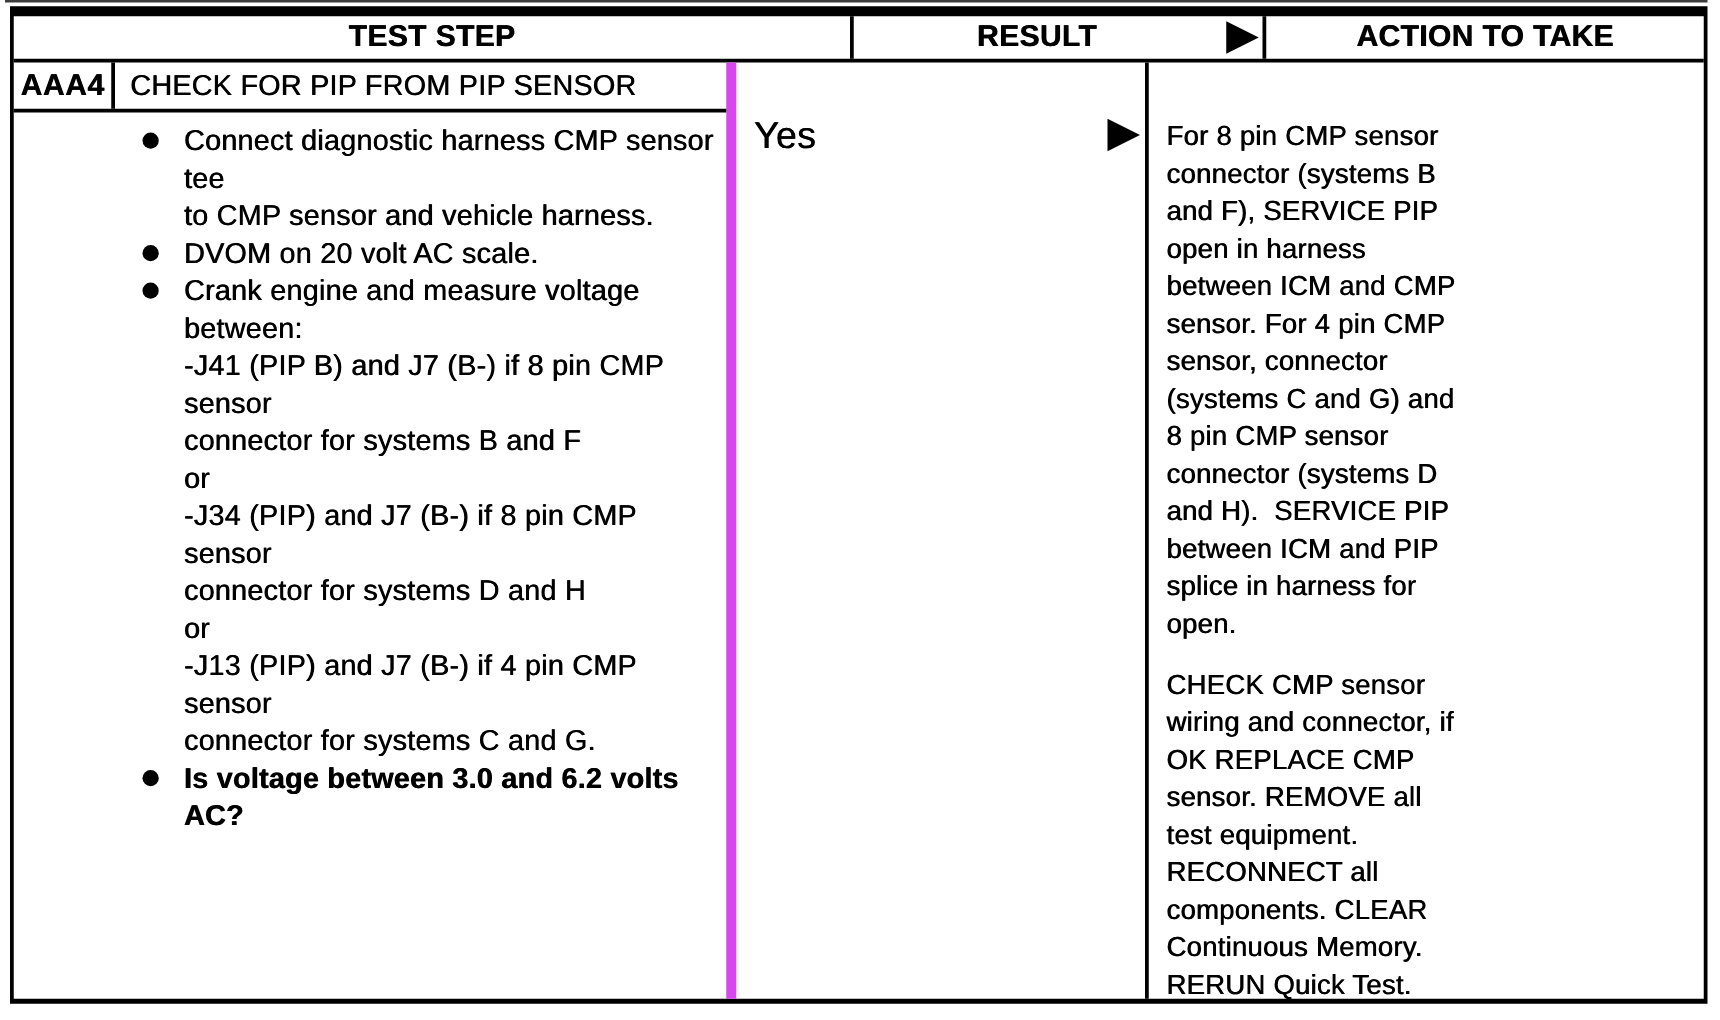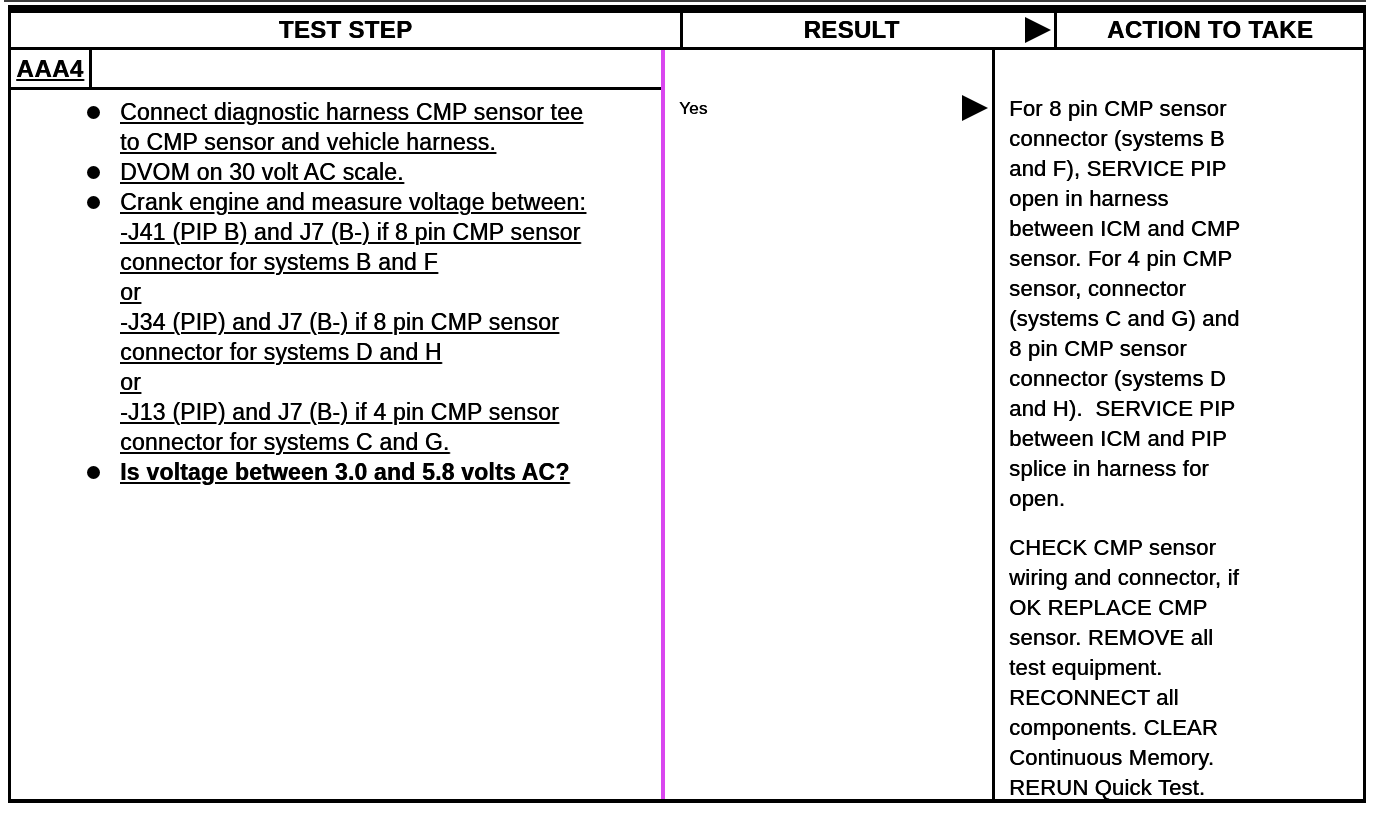--- a/index.html
+++ b/index.html
@@ -17,55 +17,55 @@
     border-left:3px solid #000; border-right:3px solid #000;
     display:flex; flex-direction:column; background:#fff;
   }
   .ink { text-shadow:0.5px 0 0 currentColor; }
 
   
   .hdr { display:flex; height:37px; border-bottom:3px solid #000; flex:0 0 auto; }
   .hdr-cell { display:flex; align-items:center; justify-content:center;
               font-size:24px; font-weight:bold; letter-spacing:.3px; }
   .hdr-c1 { width:672px; border-right:3px solid #000; }
-  .hdr-c2 { width:374px; border-right:3px solid #000; position:relative; }
+  .hdr-c2 { width:330px; border-right:3px solid #000; position:relative; }
   .hdr-c2 .hdr-label { margin-right:34px; }
   .hdr-c3 { flex:1;align-items:center; }
 
   .tri { width:0; height:0; border-top:13px solid transparent;
          border-bottom:13px solid transparent; border-left:26px solid #000; }
   .hdr-arrow { position:absolute; right:3px; top:50%; transform:translateY(-50%); }
 
   
   .body { flex:1; display:flex; min-height:0; }
   .col { position:relative; }
-  .col-step   { width:654px; border-right:4px solid #d946ef;text-decoration:underline; }
+  .col-step   { width:578px; border-right:8px solid #d946ef; }
   .col-result { width:330px; border-right:3px solid #000; }
   .col-action { flex:1; }
 
   
   .step-strip { display:flex; height:40px; border-bottom:3px solid #000; }
   .step-id { width:81px; border-right:3px solid #000; display:flex; align-items:center;
              justify-content:center; font-size:24px; font-weight:bold; letter-spacing:.5px; }
   .step-title { flex:1; display:flex; align-items:center; padding-left:12px;
                 font-size:23px; letter-spacing:.2px; }
 
   
   .bullets { padding-top:7px; }
-  .bullet-item { display:flex; padding-left:76px; align-items:flex-start; }
+  .bullet-item { display:flex; padding-left:103px; align-items:flex-start; }
   .bullet-dot { flex:0 0 13px; width:13px; height:13px; border-radius:50%;
                 background:#000; margin-top:9px; }
   .bullet-text { margin-left:20px; font-size:23px; line-height:30px;
                  white-space:pre-wrap; letter-spacing:.2px; }
   .bullet-item.bold .bullet-text { font-weight:bold; }
 
   
   .result-row { position:absolute; left:0; right:0; height:30px; }
   .result-row .result-label { position:absolute; left:14px; top:0;
-                              font-size:17px; line-height:30px; letter-spacing:.3px;text-align:center; }
+                              font-size:30px; line-height:30px; letter-spacing:.3px;text-align:center; }
   .result-row .row-arrow { position:absolute; right:4px; top:1px; }
   .result-row-yes { top:44px; }
   .result-row-no  { top:483px; }
 
   
   .action-text { position:absolute; left:14px; right:3px; font-size:22px;
                  line-height:30px; white-space:pre-wrap; letter-spacing:.2px; }
   .action-yes { top:44px; }
   .action-no  { top:483px; }
 </style>
@@ -88,47 +88,48 @@
       <div class="hdr-cell hdr-c3">
         <span>ACTION TO TAKE</span>
       </div>
     </div>
 
     <div class="body">
 
       <div class="col col-step">
         <div class="step-strip">
           <div class="step-id">AAA4</div>
+          <div class="step-title">CHECK FOR PIP FROM PIP SENSOR</div>
         </div>
 
         <div class="bullets">
           <div class="bullet-item">
             <span class="bullet-dot"></span>
             <span class="bullet-text">Connect diagnostic harness CMP sensor tee
 to CMP sensor and vehicle harness.</span>
           </div>
           <div class="bullet-item">
             <span class="bullet-dot"></span>
-            <span class="bullet-text">DVOM on 30 volt AC scale.</span>
+            <span class="bullet-text">DVOM on 20 volt AC scale.</span>
           </div>
           <div class="bullet-item">
             <span class="bullet-dot"></span>
             <span class="bullet-text">Crank engine and measure voltage between:
 -J41 (PIP B) and J7 (B-) if 8 pin CMP sensor
 connector for systems B and F
 or
 -J34 (PIP) and J7 (B-) if 8 pin CMP sensor
 connector for systems D and H
 or
 -J13 (PIP) and J7 (B-) if 4 pin CMP sensor
 connector for systems C and G.</span>
           </div>
           <div class="bullet-item bold">
             <span class="bullet-dot"></span>
-            <span class="bullet-text">Is voltage between 3.0 and 5.8 volts AC?</span>
+            <span class="bullet-text">Is voltage between 3.0 and 6.2 volts AC?</span>
           </div>
         </div>
       </div>
 
       <div class="col col-result">
         <div class="result-row result-row-yes">
           <span class="result-label">Yes</span>
           <span class="tri row-arrow"></span>
         </div>
       </div>

